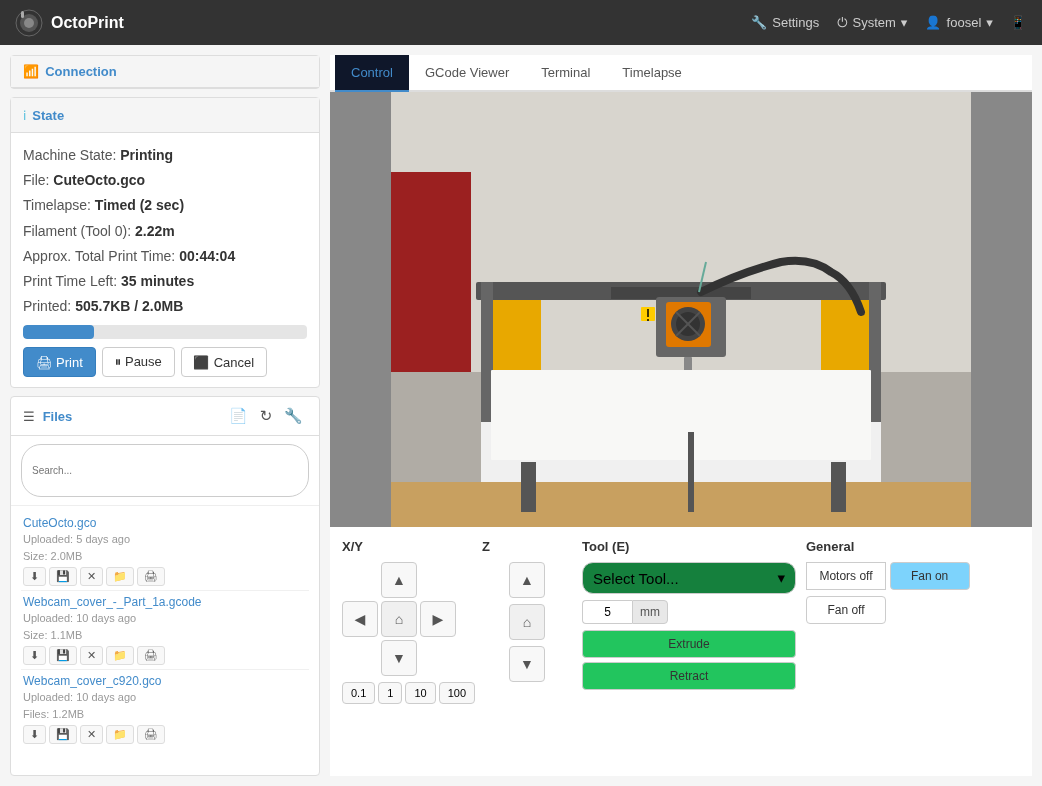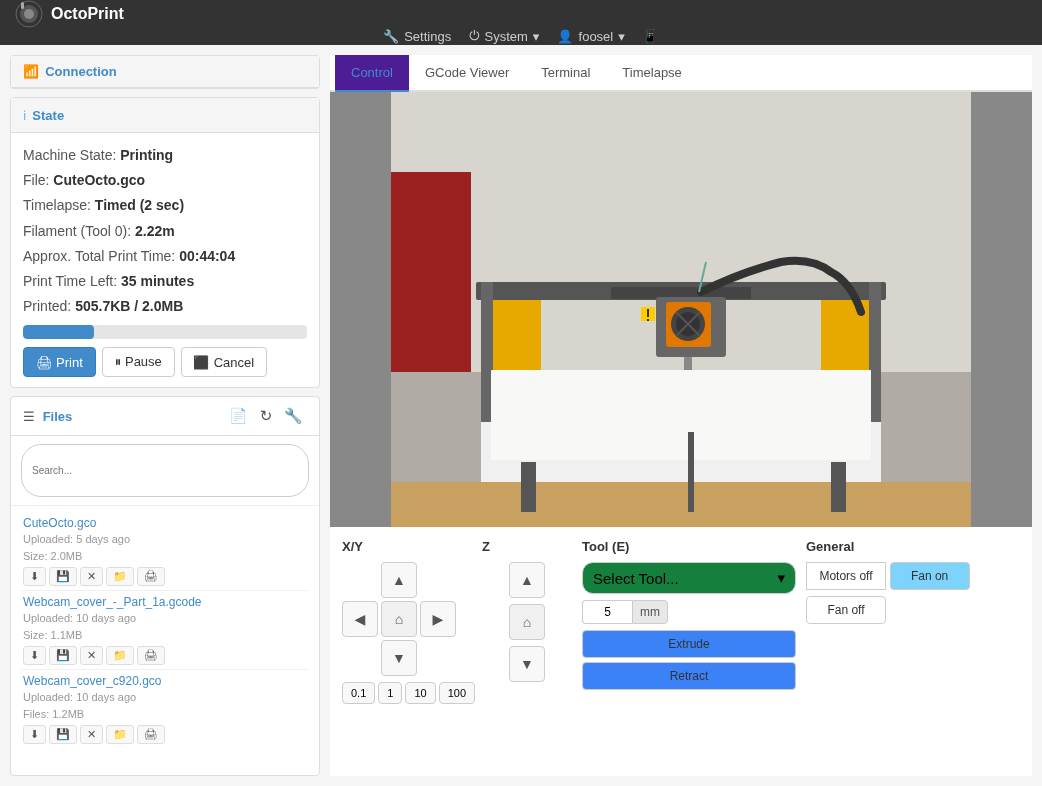--- a/index.html
+++ b/index.html
@@ -6,21 +6,20 @@
     body { font-family: Arial, Helvetica, sans-serif; font-size: 13px; background: #f5f5f5; color: #333; width: 1042px; height: 786px; overflow: hidden; }
 
     
     .navbar {
       background: #333;
       height: 45px;
       display: flex;
       align-items: center;
       padding: 0 15px;
       color: #fff;
-      flex-direction: column;
     }
     .navbar-brand {
       display: flex;
       align-items: center;
       gap: 8px;
       font-size: 16px;
       color: #fff;
       font-weight: bold;
       margin-right: auto;
     }
@@ -215,21 +214,21 @@
       cursor: pointer;
       font-size: 13px;
       border-bottom: 2px solid transparent;
       margin-bottom: -2px;
       color: #555;
       text-decoration: none;
     }
     .tab-item.active {
       color: #428bca;
       border-bottom: 2px solid #428bca;
-      background: #4c1d95;
+      background: #0f172a;
     }
 
     
     .camera-view {
       background: #888;
       width: 100%;
       height: 435px;
       overflow: hidden;
       position: relative;
     }
@@ -319,21 +318,21 @@
       border: 1px solid #ccc;
       padding: 4px 7px;
       border-radius: 0 4px 4px 0;
       font-size: 12px;
       color: #555;
     }
 
     .tool-btn {
       width: 100%;
       padding: 6px;
-      background: #3b82f6;
+      background: #22c55e;
       border: 1px solid #ccc;
       border-radius: 4px;
       font-size: 12px;
       cursor: pointer;
       margin-bottom: 4px;
       color: #333;
     }
 
     .fan-on-btn {
       background: #7dd3fc;

